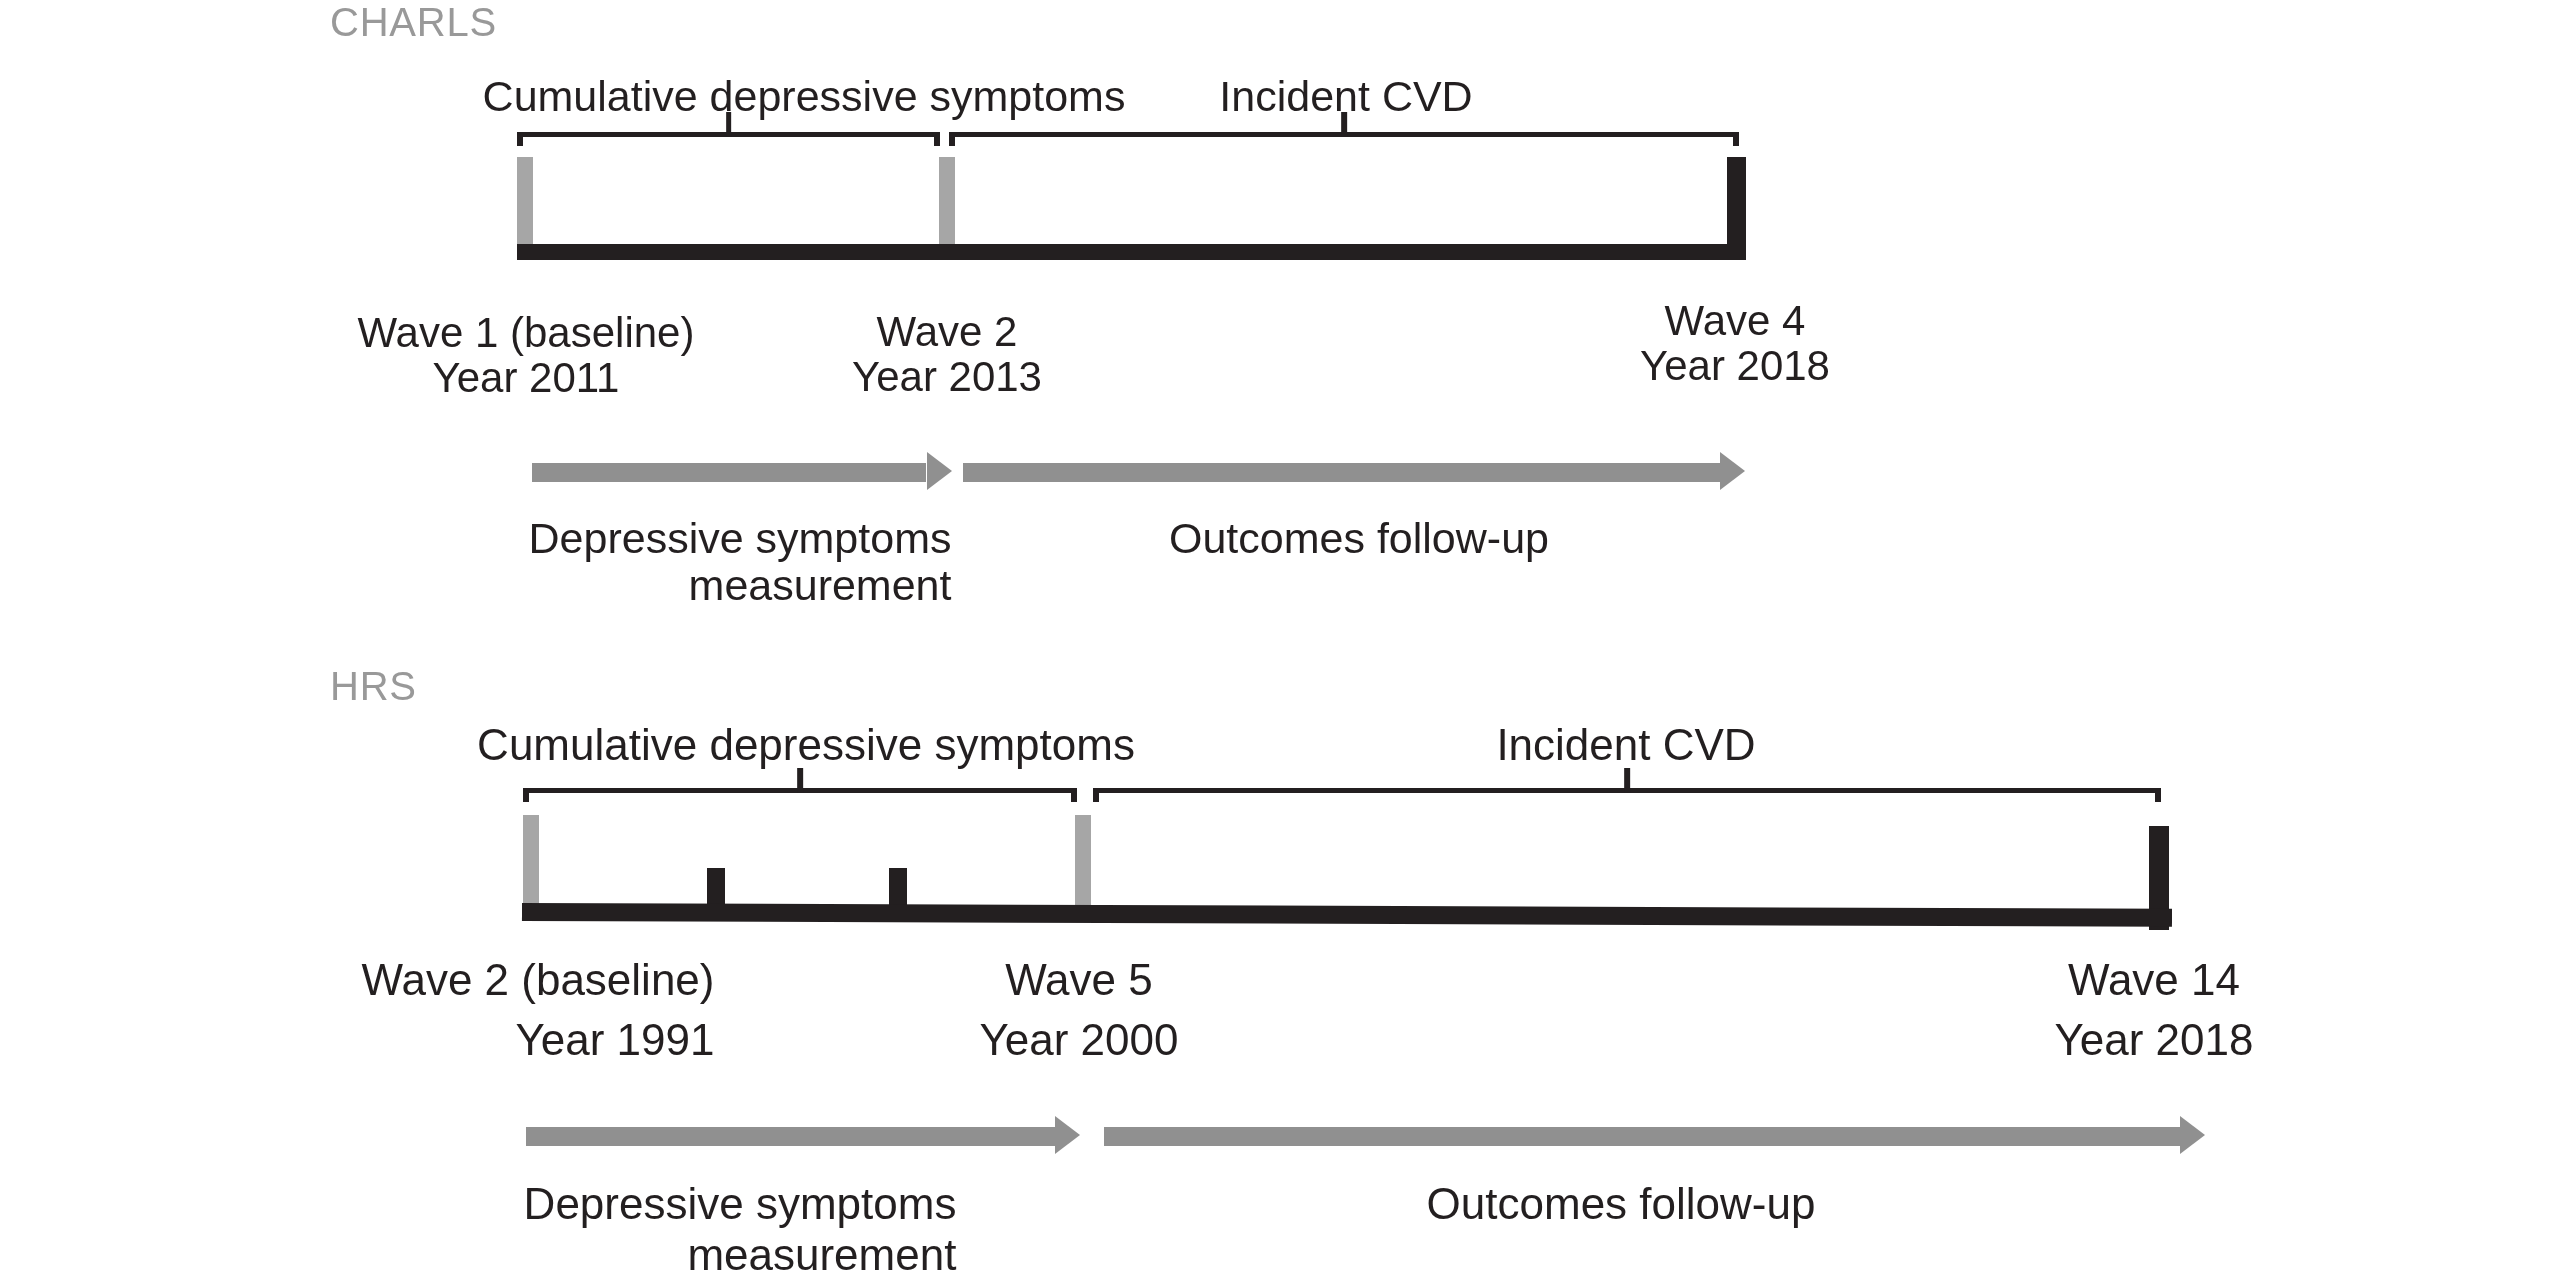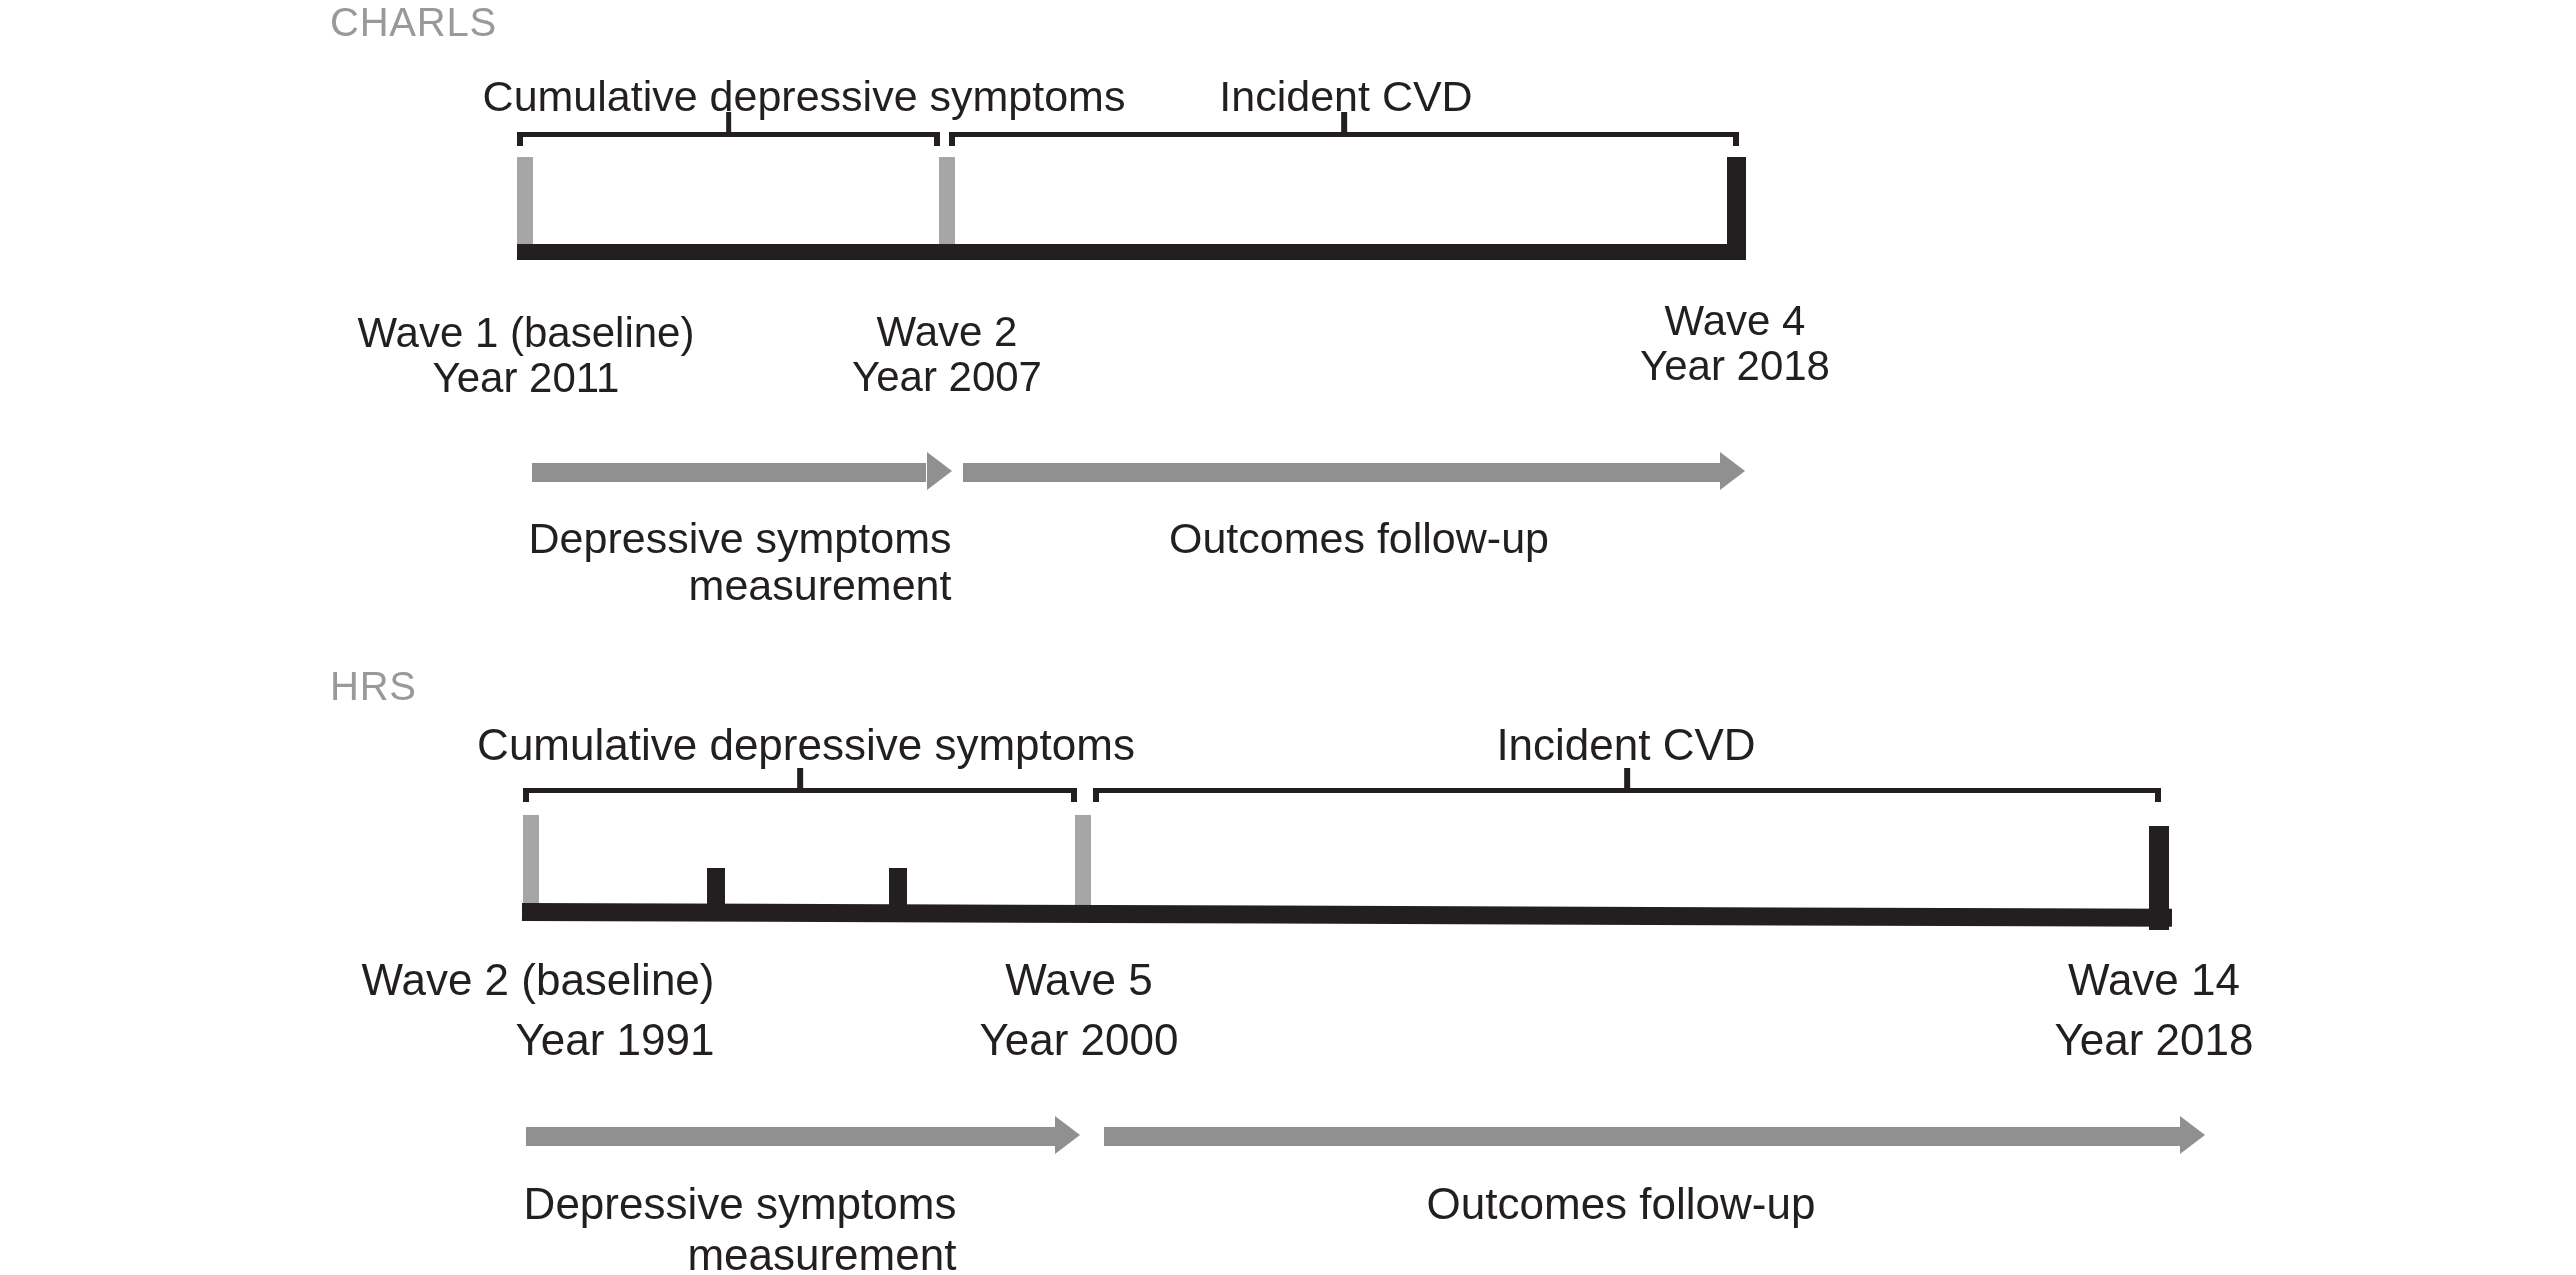--- a/index.html
+++ b/index.html
@@ -111,21 +111,21 @@
     <div class="tick black" style="left:1727px; top:157px; height:103px;"></div>
 
     <div class="baseline-bar" style="left:517px; top:244px; width:1229px; height:16.4px;"></div>
 
     <div class="wave-label" style="left:526px; top:298px;margin-top:12px;">
       <div>Wave 1 (baseline)</div>
       <div>Year 2011</div>
     </div>
     <div class="wave-label" style="left:947px; top:298px;margin-top:11px;">
       <div>Wave 2</div>
-      <div>Year 2007</div>
+      <div>Year 2013</div>
     </div>
     <div class="wave-label" style="left:1735px; top:298px;">
       <div>Wave 4</div>
       <div>Year 2018</div>
     </div>
 
     <div class="arrow-shaft" style="left:532px; top:463px; width:394px;"></div>
     <div class="arrow-head" style="left:927px; top:452px;"></div>
 
     <div class="arrow-shaft" style="left:963px; top:463px; width:757px;"></div>

